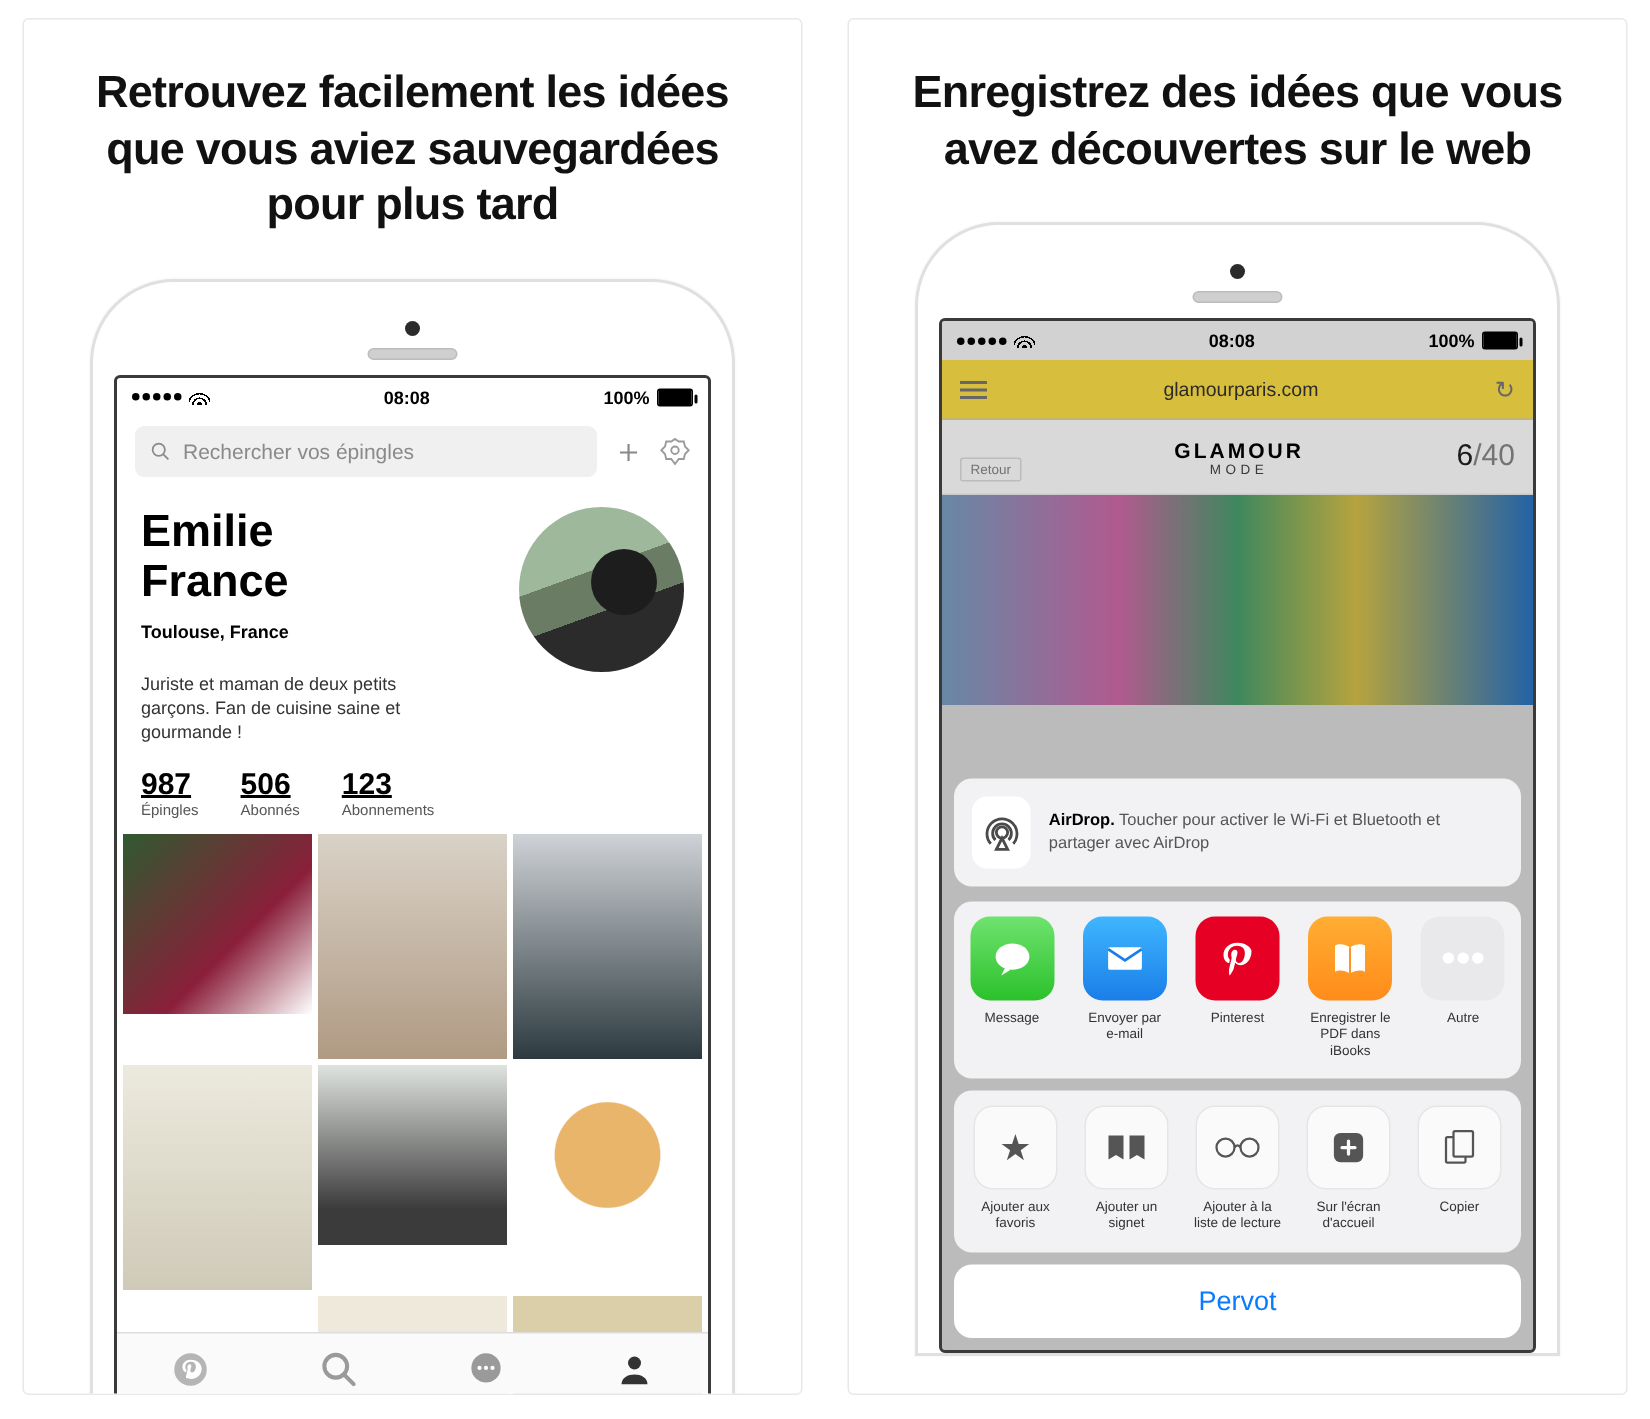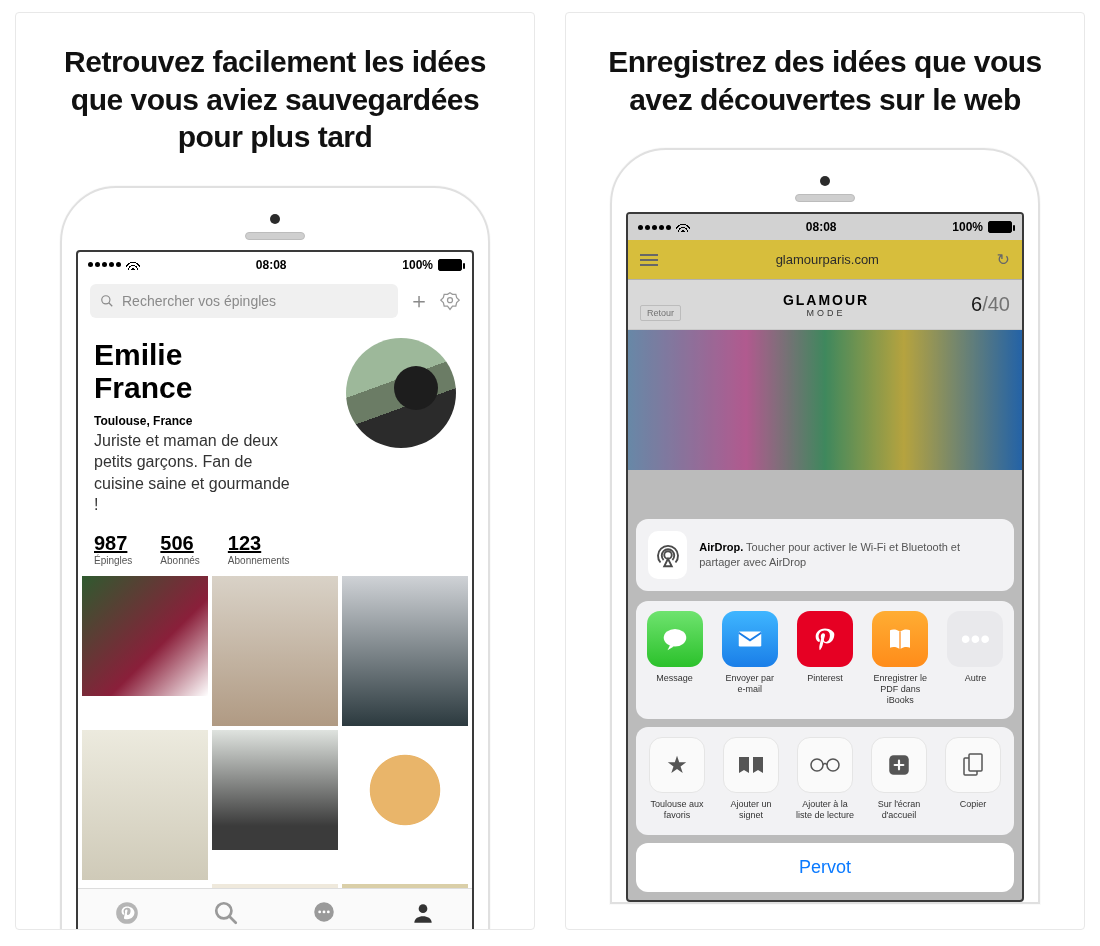--- a/index.html
+++ b/index.html
@@ -25,21 +25,21 @@
   .battery { width:24px;height:12px;border:1px solid #000;border-radius:2px;position:relative; }
   .battery::after{content:"";position:absolute;right:-4px;top:3px;width:2px;height:6px;background:#000;border-radius:1px;}
   .battery i{display:block;width:100%;height:100%;background:#000;}
   
   .searchrow { display:flex; align-items:center; gap:10px; padding:6px 12px;justify-content:space-between; }
   .searchbox { flex:1; background:#f0f0f0; border-radius:6px; height:34px; display:flex; align-items:center; gap:8px; padding:0 10px; color:#8a8a8a; font-size:14px; }
   .plus,.gear { color:#8a8a8a; font-size:22px; }
   .profile { padding:14px 16px 10px; display:flex; gap:10px; }
   .pname { font-size:30px; font-weight:700; line-height:1.1; }
   .ploc { font-weight:700; font-size:12px; margin-top:10px; }
-  .pbio { font-size:16px; color:#333; line-height:1.35; margin-top:2px; max-width:200px;}
+  .pbio { font-size:12px; color:#333; line-height:1.35; margin-top:20px; max-width:200px;}
   .avatar { width:110px;height:110px;border-radius:50%; margin-left:auto; background:linear-gradient(160deg,#9db89a 0 40%, #6b7c65 40% 60%, #2b2b2b 60% 100%); position:relative; overflow:hidden;}
   .avatar::after{content:"";position:absolute;right:18px;top:28px;width:44px;height:44px;border-radius:50%;background:#1d1d1d;}
   .stats { display:flex; gap:28px; padding:6px 16px 10px; }
   .stat .n{ font-size:20px; font-weight:700;text-decoration:underline; }
   .stat .l{ font-size:10px; color:#555; }
   .grid { display:grid; grid-template-columns:repeat(3,1fr); gap:4px; padding:0 4px; }
   .pin { background:#ddd; }
   .p1{height:120px;background:linear-gradient(135deg,#2f5a2f,#8a1f3a 60%,#fff);}
   .p2{height:150px;background:linear-gradient(180deg,#d9d2c7,#b09a83);}
   .p3{height:150px;background:linear-gradient(180deg,#cfd2d6,#2c3a3f);}
@@ -313,21 +313,21 @@
                   <div class="ic ic-more">•••</div>
                   <div class="lb">Autre</div>
                 </div>
             </div>
           </div>
 
           <div class="card">
             <div class="actrow">
               <div class="act">
                   <div class="ic">★</div>
-                  <div class="lb">Toulouse aux favoris</div>
+                  <div class="lb">Ajouter aux favoris</div>
                 </div>
               <div class="act">
                   <div class="ic">
                     <svg width="28" height="20" viewBox="0 0 28 20">
                       <path d="M2 2h10v16l-5-3-5 3z M16 2h10v16l-5-3-5 3z" fill="#555"></path>
                     </svg>
                   </div>
                   <div class="lb">Ajouter un signet</div>
                 </div>
               <div class="act">

